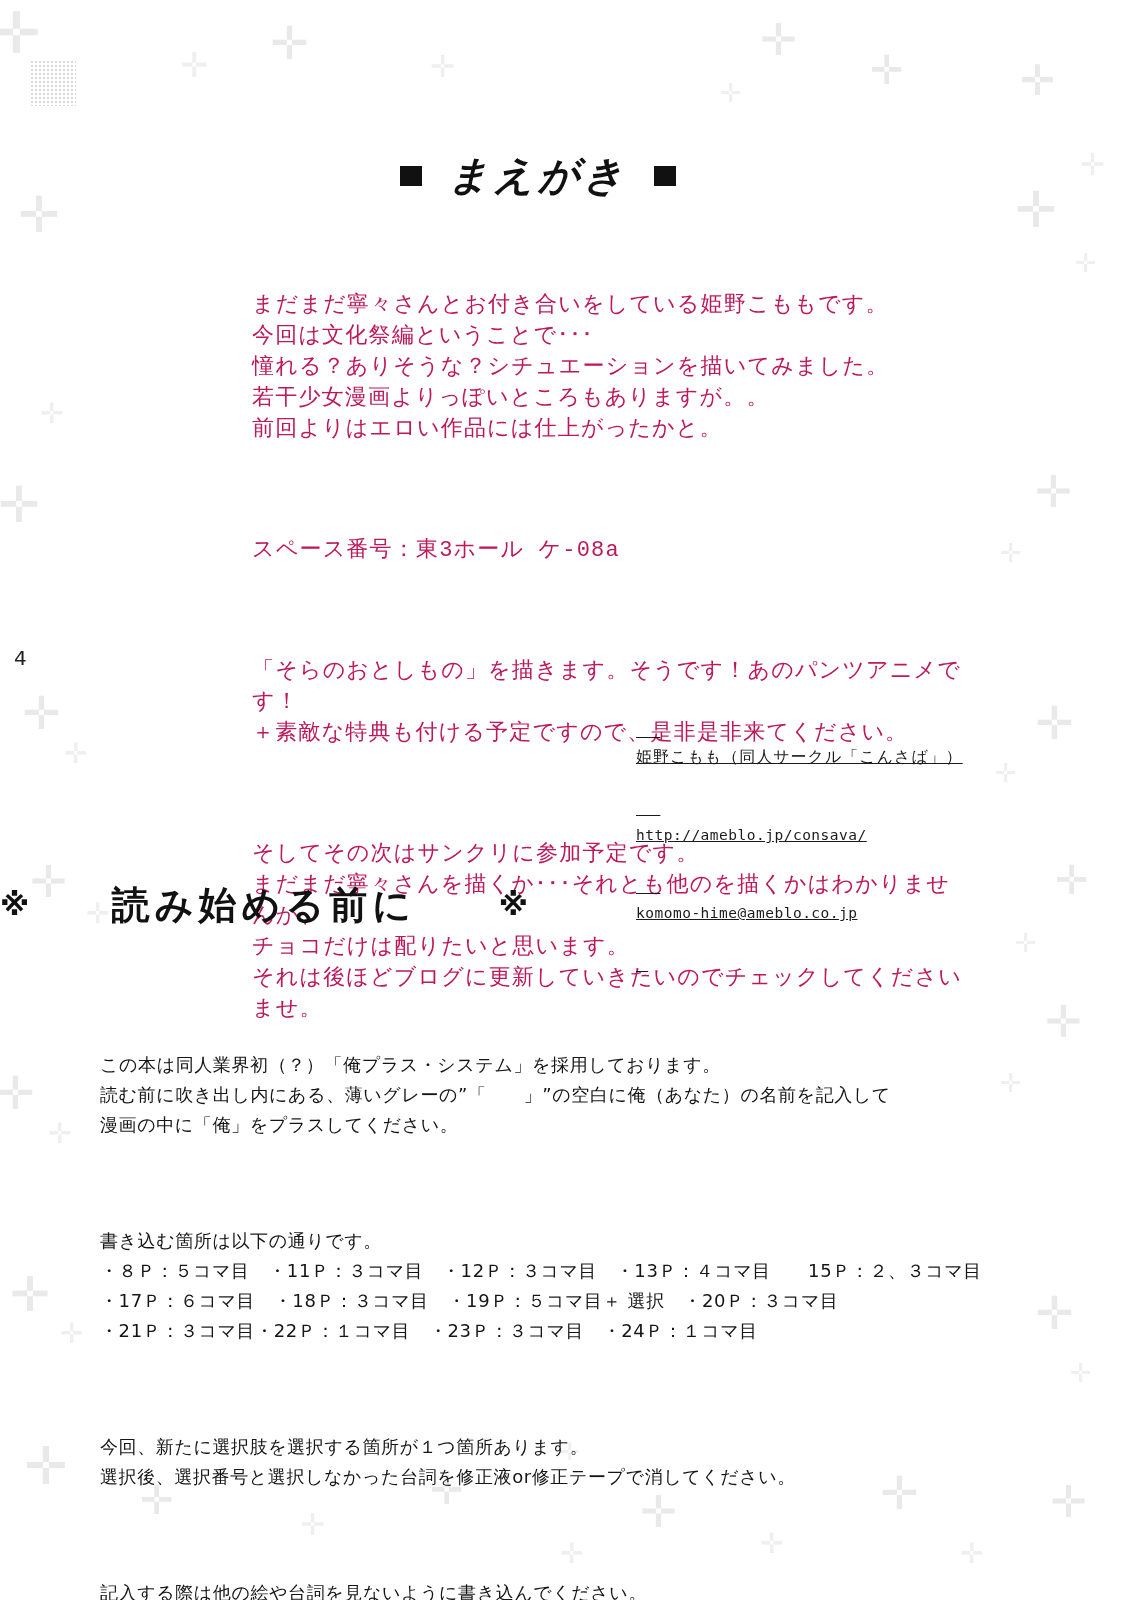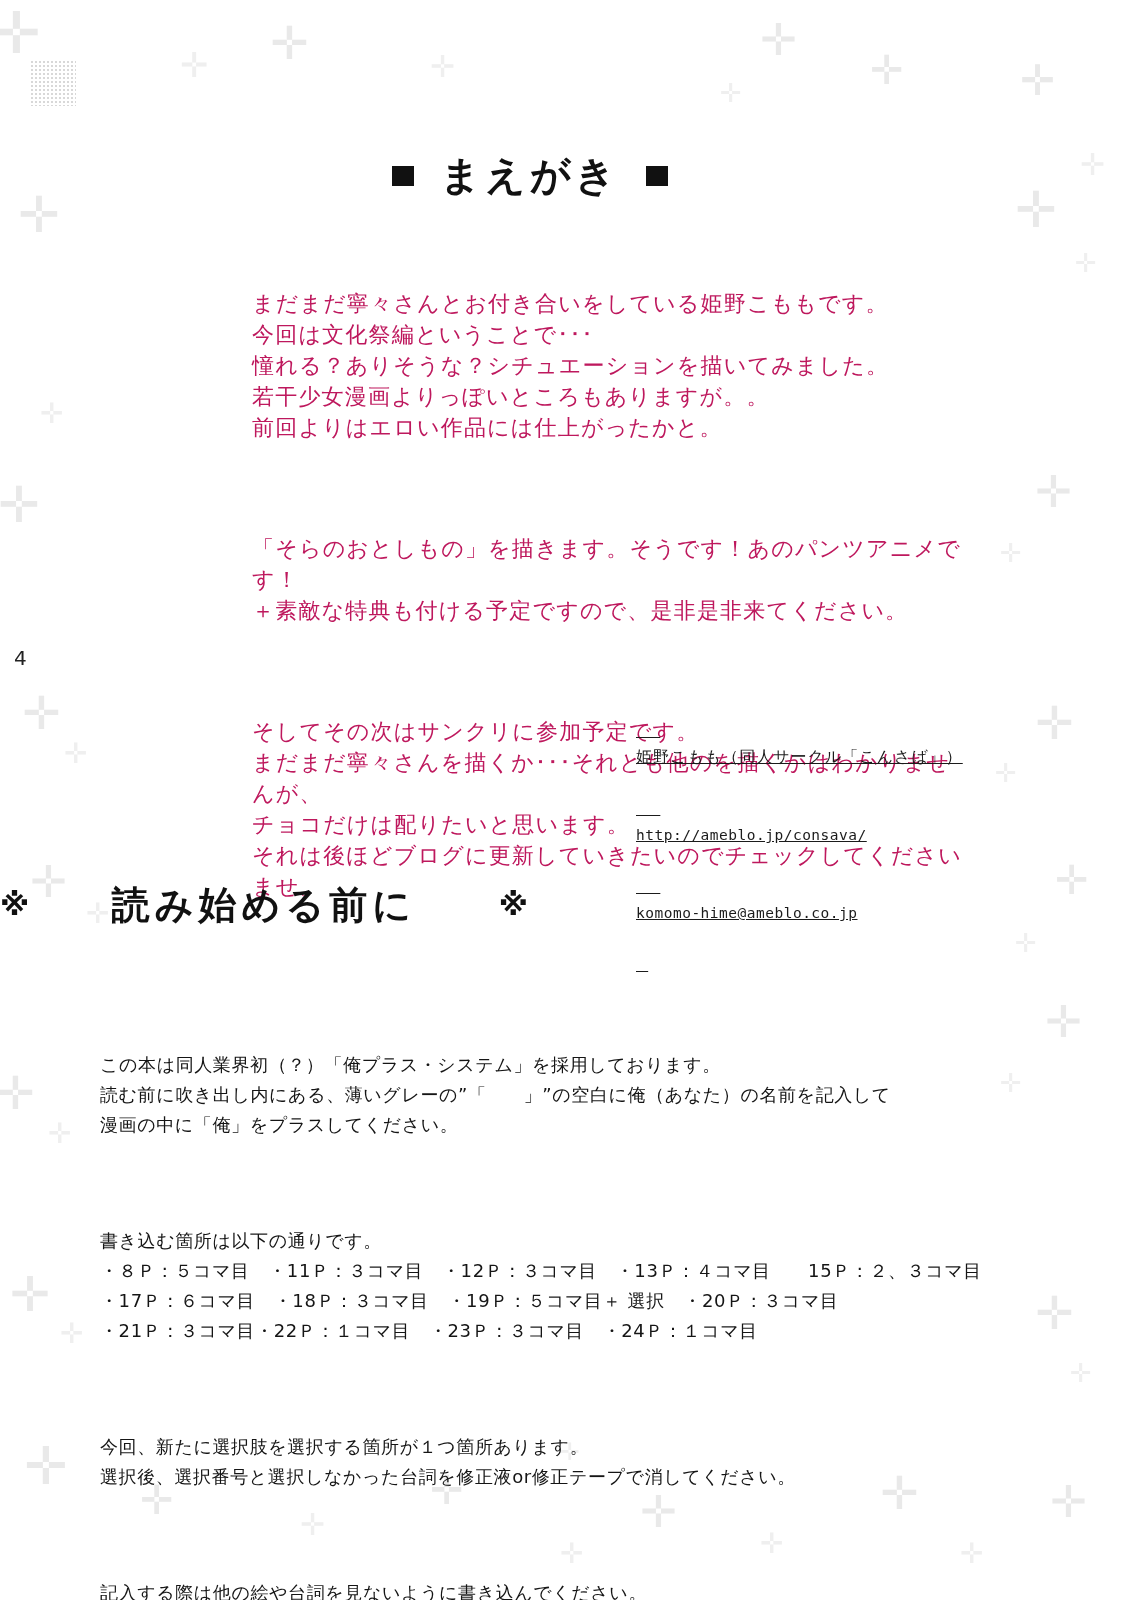--- a/index.html
+++ b/index.html
@@ -168,32 +168,33 @@
     <span class="cross" style="left:640px; top:1490px; font-size:44px;">✛</span>
     <span class="cross light" style="left:760px; top:1530px; font-size:28px;">✛</span>
     <span class="cross" style="left:880px; top:1470px; font-size:46px;">✛</span>
     <span class="cross light" style="left:960px; top:1540px; font-size:28px;">✛</span>
     <span class="cross" style="left:1050px; top:1480px; font-size:44px;">✛</span>
     <span class="cross light" style="left:560px; top:1440px; font-size:24px;">✛</span>
   </div>
 
   <div class="page-number">4</div>
 
-  <div class="section-heading" style="left:392px; top:148px;">
+  <div class="section-heading" style="left:400px; top:148px;font-style:italic;">
     <span class="sq"></span>
     <span class="heading-text-1">まえがき</span>
     <span class="sq"></span>
   </div>
 
   <div class="hand-block" style="left:252px; top:228px; width:720px;">
     <div class="para">まだまだ寧々さんとお付き合いをしている姫野こももです。
 今回は文化祭編ということで･･･
 憧れる？ありそうな？シチュエーションを描いてみました。
 若干少女漫画よりっぽいところもありますが。。
 前回よりはエロい作品には仕上がったかと。</div>
+    <div class="para">スペース番号：東3ホール ケ-08a</div>
     <div class="para">「そらのおとしもの」を描きます。そうです！あのパンツアニメです！
 ＋素敵な特典も付ける予定ですので、是非是非来てください。</div>
     <div class="para">そしてその次はサンクリに参加予定です。
 まだまだ寧々さんを描くか･･･それとも他のを描くかはわかりませんが、
 チョコだけは配りたいと思います。
 それは後ほどブログに更新していきたいのでチェックしてくださいませ。</div>
   </div>
 
   <div class="sign-block" style="left:636px; top:692px; width:420px;text-decoration:underline;">
     <div>姫野こもも（同人サークル「こんさば」）</div>

